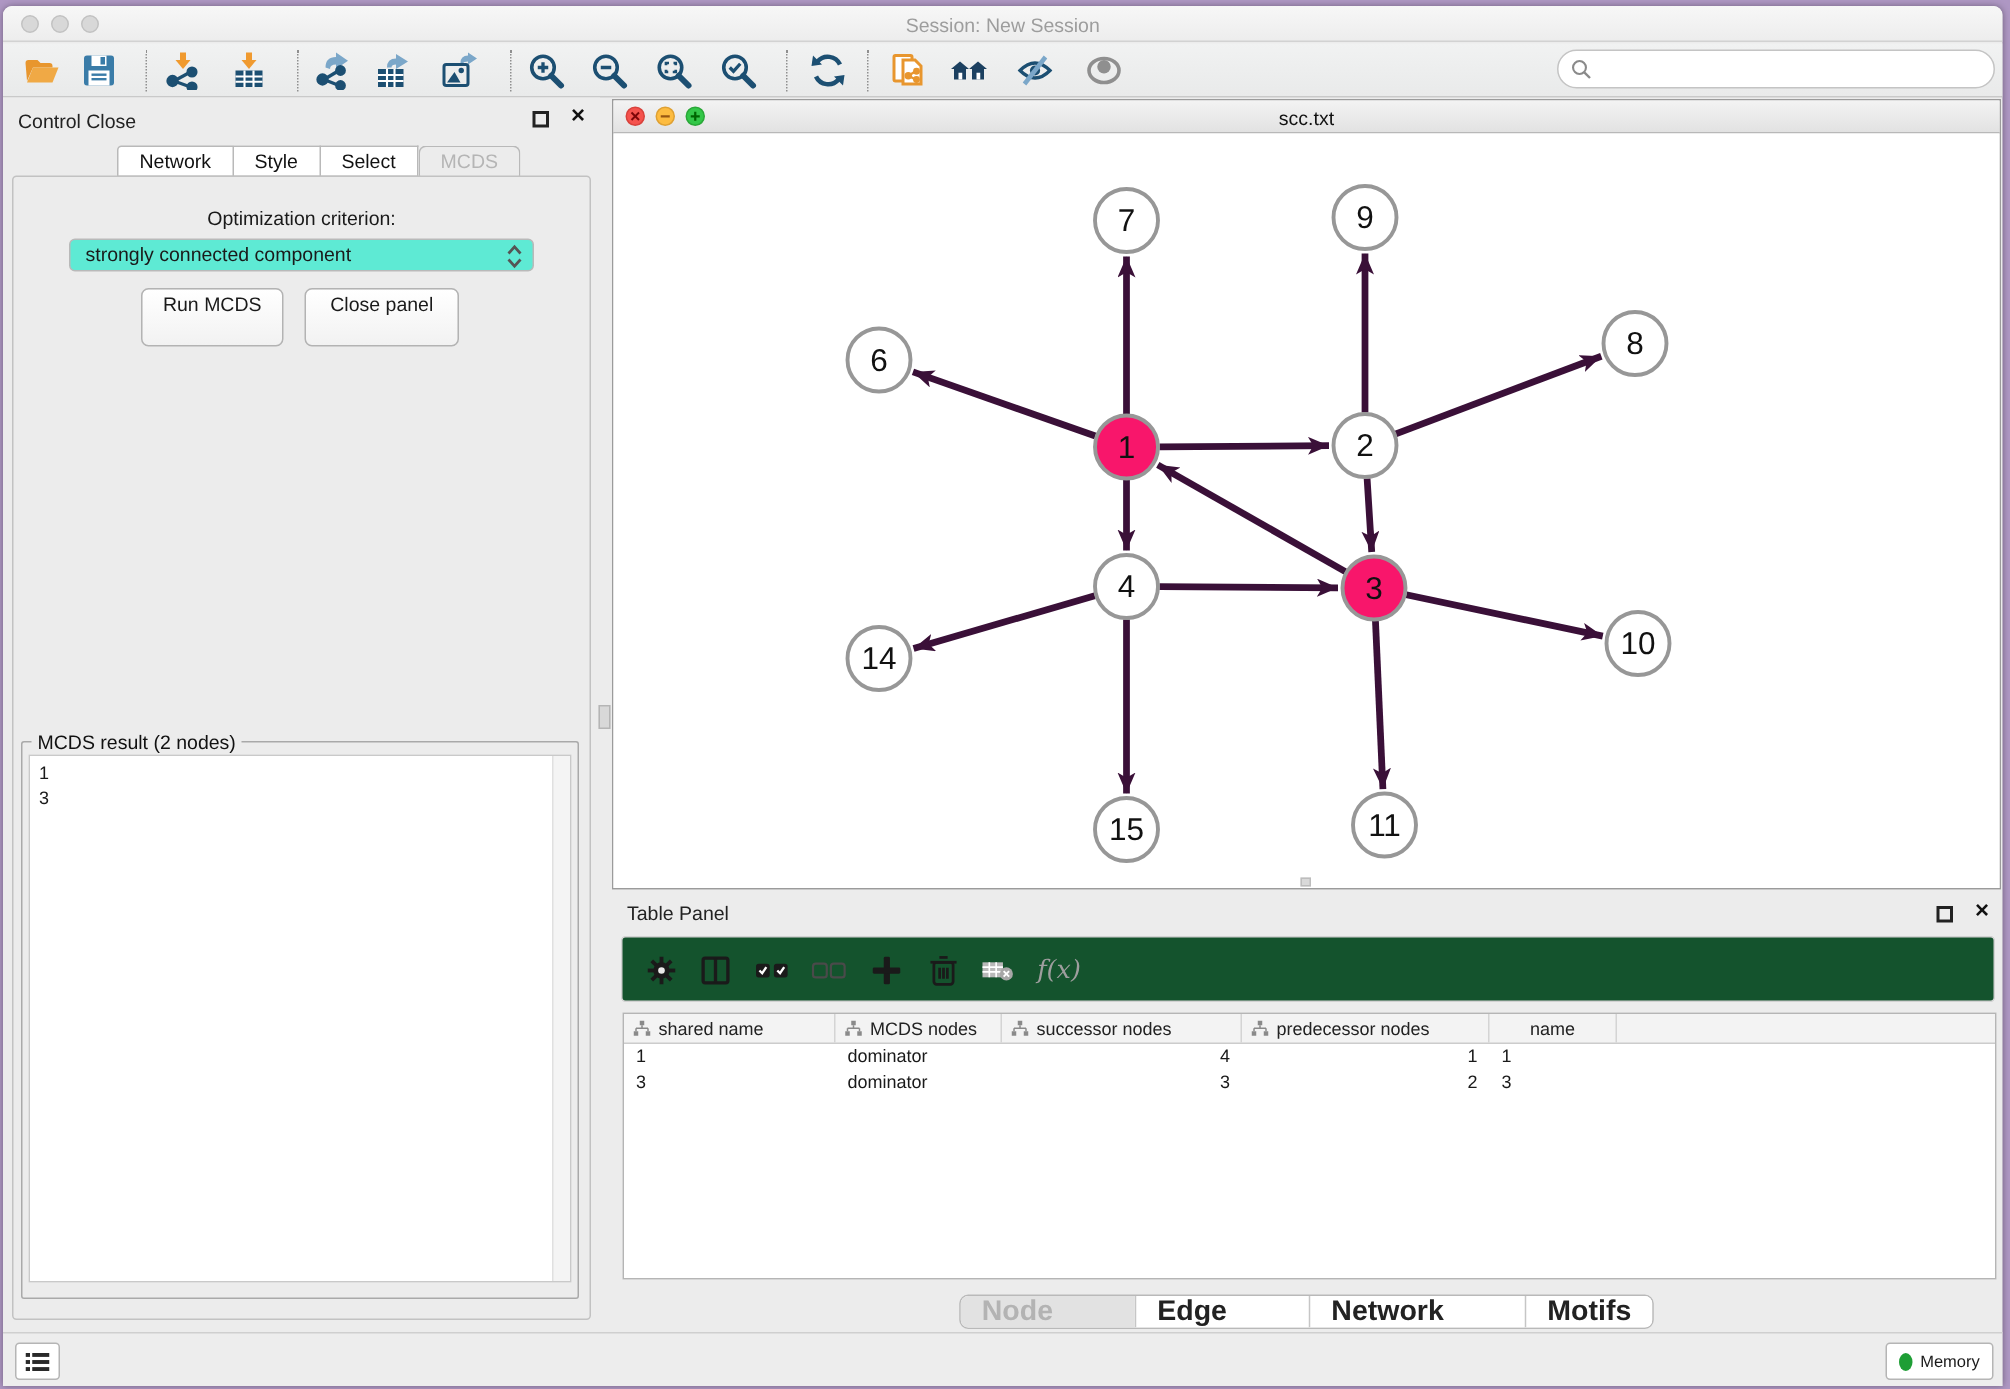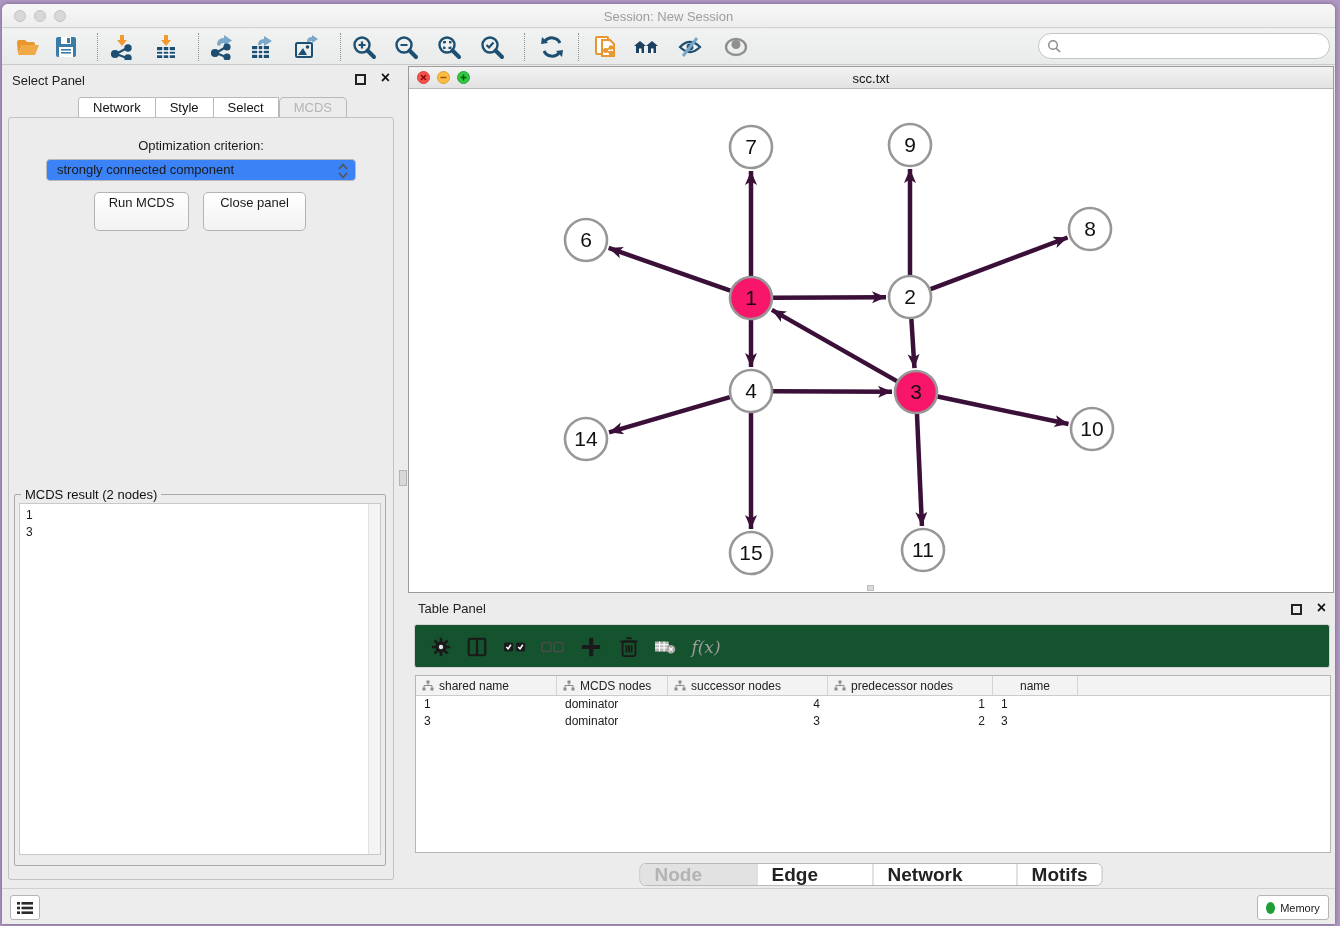--- a/index.html
+++ b/index.html
@@ -36,21 +36,21 @@
   .cp-close { position:absolute; top:4px; right:10px; font-size:16px; font-weight:bold; color:#111; }
   .cp-tabs { position:absolute; top:32px; left:76px; height:21px; display:flex; }
   .cp-tab { height:21px; padding:0 14px; font-size:13px; line-height:20px; background:#fff;
     border:1px solid #b9b9b9; border-left:none; color:#111; }
   .cp-tab:first-child { border-left:1px solid #b9b9b9; border-radius:3px 0 0 0; }
   .cp-tab.active { background:#ececec; color:#b5b5b5; border-radius:5px 5px 0 0;
     border-left:1px solid #b9b9b9; border-bottom:1px solid #ececec; position:relative; top:0; }
   .cp-body { position:absolute; top:52px; left:6px; width:386px; height:763px;
     border:1px solid #c2c2c2; border-radius:3px; background:#ececec; }
   .opt-label { position:absolute; top:73px; width:100%; text-align:center; font-size:13px; }
-  .criterion { position:absolute; top:94px; left:44px; width:310px; height:22px; background:#3b82f6;
+  .criterion { position:absolute; top:94px; left:44px; width:310px; height:22px; background:#5eead4;
     border:1px solid #b9b9b9; border-radius:4px; font-size:13px; line-height:20px; padding:0 24px 0 10px; }
   .criterion .updown { position:absolute; right:6px; top:2px; }
   .cp-btn { position:absolute; top:127px; height:39px; background:linear-gradient(#ffffff,#f2f2f2);
     border:1px solid #b3b3b3; border-radius:5px; font-size:13px; text-align:center; line-height:20px; }
   .btn-run { left:92px; width:95px; }
   .btn-close { left:201px; width:103px; }
   .result-group { position:absolute; left:12px; top:429px; width:372px; height:372px;
     border:1px solid #a9a9a9; border-radius:2px; }
   .result-title { position:absolute; left:6px; top:-8px; background:#ececec; padding:0 4px;
     font-size:13px; color:#111; }
@@ -294,21 +294,21 @@
     <div class="search-wrap">
       <svg width="15" height="15" viewBox="0 0 15 15">
           <circle cx="6" cy="6" r="4.3" fill="none" stroke="#8a8a8a" stroke-width="1.4"></circle>
           <line x1="9.2" y1="9.2" x2="13" y2="13" stroke="#8a8a8a" stroke-width="1.6"></line>
         </svg>
       <input type="text" value="" style="">
     </div>
   </div>
 
   <div class="control-panel">
-    <div class="cp-header">Select Panel</div>
+    <div class="cp-header">Control Close</div>
     <span class="cp-float"></span>
     <span class="cp-close">×</span>
     <div class="cp-tabs">
       <span class="cp-tab">Network</span>
       <span class="cp-tab">Style</span>
       <span class="cp-tab">Select</span>
       <span class="cp-tab active">MCDS</span>
     </div>
     <div class="cp-body"></div>
     <div class="opt-label">Optimization criterion:</div>

